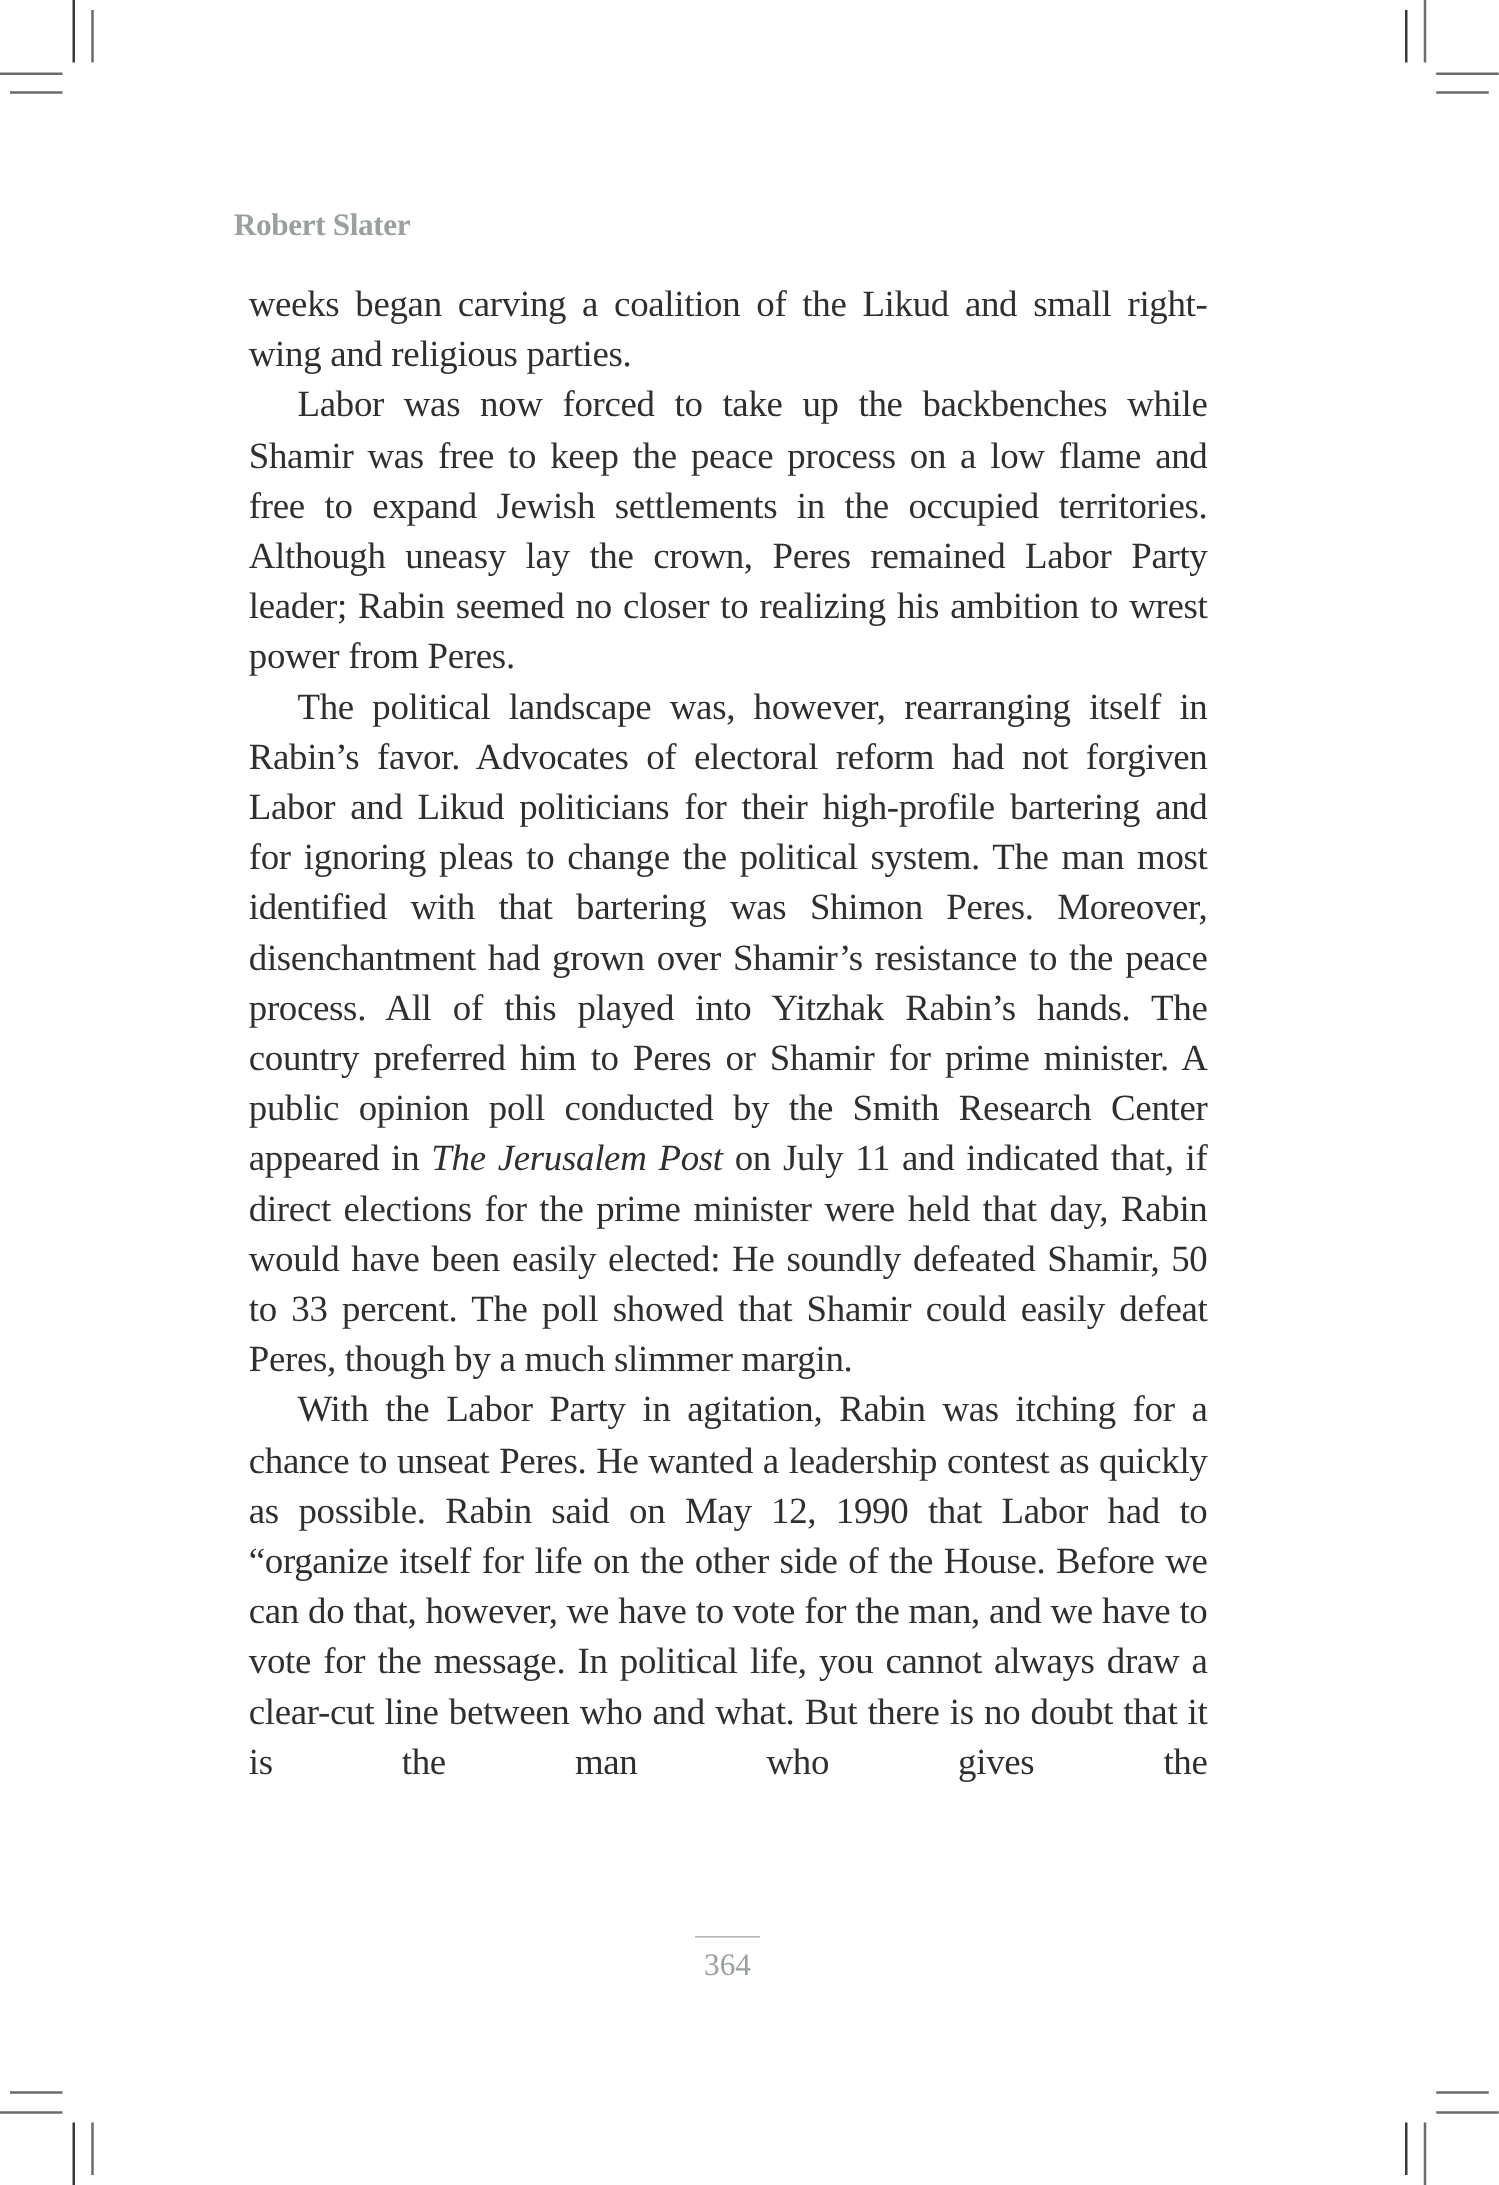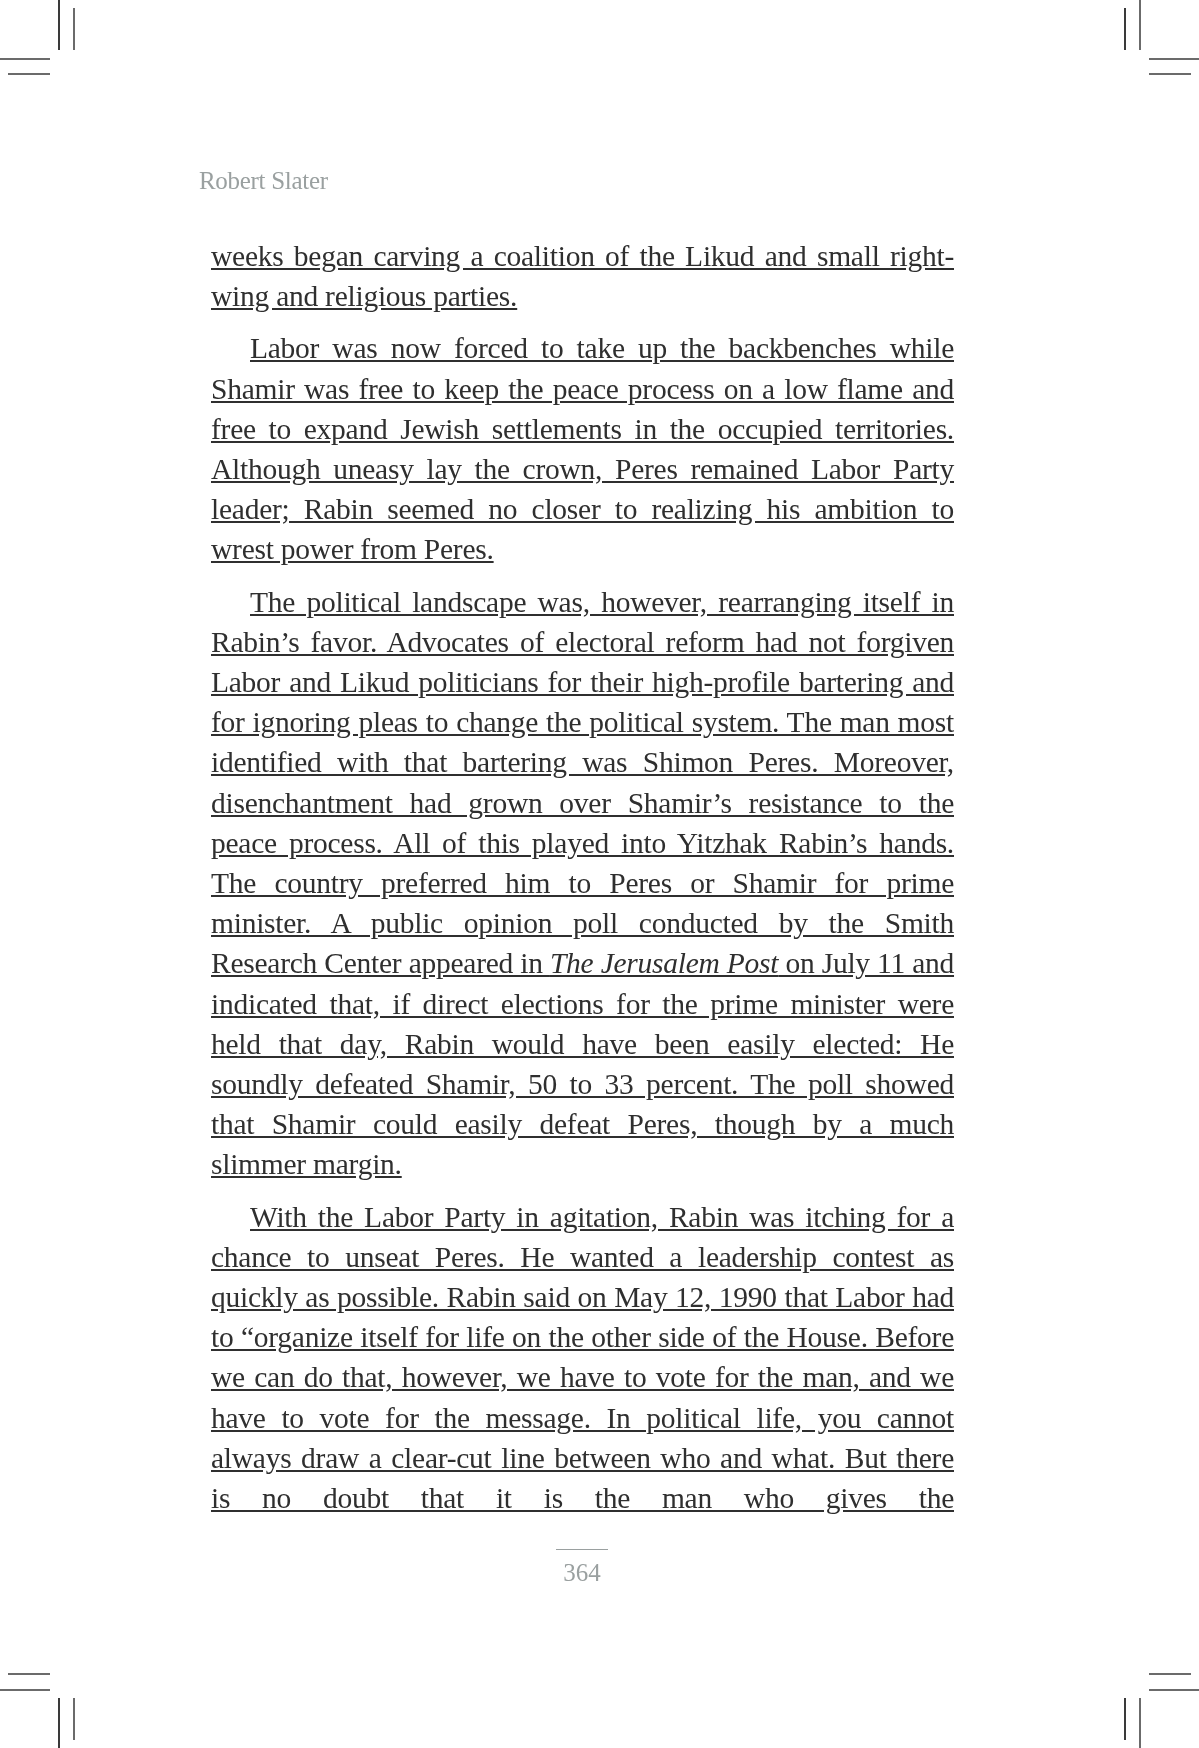--- a/index.html
+++ b/index.html
@@ -1,30 +1,30 @@
 <!DOCTYPE html>
 <html><head>
 <meta charset="utf-8">
 <style>
   html, body { margin: 0; padding: 0; background: #ffffff; }
   body { width: 1199px; height: 1748px; position: relative; overflow: hidden; }
   .page { position: absolute; left: 0; top: 0; width: 1199px; height: 1748px; background: #fff; }
   .crop { position: absolute; background: #6b6b6b; }
   .crop.dark { background: #3a3a3a; }
   .running-head {
-    position: absolute; left: 199px; top: 166px;
+    position: absolute; left: 187px; top: 166px;
     font-family: "Liberation Serif", serif; font-size: 25px; color: #9aa0a0;
-    letter-spacing: -0.3px; line-height: 30px; white-space: nowrap;
+    letter-spacing: -0.3px; line-height: 30px; white-space: nowrap; font-weight: bold;
   }
   .text-block {
     position: absolute; left: 199px; top: 224px; width: 767px;
     font-family: "Liberation Serif", serif; font-size: 29.5px; line-height: 40.2px;
     color: #2f2f2f; letter-spacing: -0.25px;
   }
-  .text-block p { margin: 12px; text-align: justify; text-align-last: auto; hyphens: none; text-decoration: underline; }
+  .text-block p { margin: 0; text-align: justify; text-align-last: auto; hyphens: none; }
   .text-block p.indent { text-indent: 39px; }
   .text-block p.first { text-indent: 0; }
   .text-block em { font-style: italic; }
   .folio {
     position: absolute; left: 556px; top: 1549px; width: 52px; text-align: center;
     font-family: "Liberation Serif", serif; font-size: 25px; color: #9aa0a0;
     line-height: 30px; border-top: 1.5px solid #9aa0a0; padding-top: 8px;
   }
 </style>
 </head>

